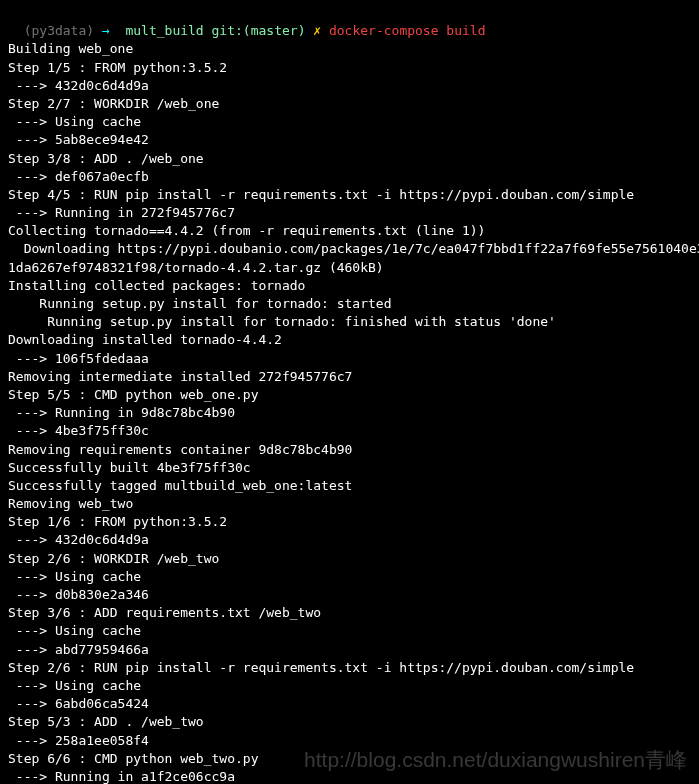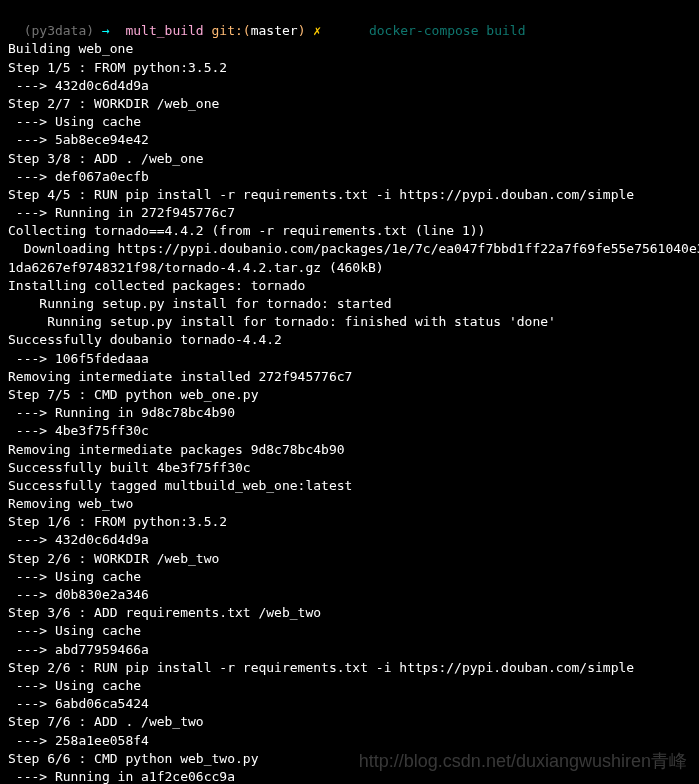--- a/index.html
+++ b/index.html
@@ -11,31 +11,31 @@
       color: #fff;
       width: 699px;
       height: 784px;
       overflow: hidden;
       padding: 4px 8px;
       position: relative;
     }
     .line { white-space: pre; }
     .prompt-env { color: #737373; }
     .arrow { color: #00ffff; }
-    .cwd { color: #f9a8d4; }
-    .git-label { color: #fdba74; }
-    .git-branch { color: #ffffff; }
+    .cwd { color: #86efac; }
+    .git-label { color: #86efac; }
+    .git-branch { color: #86efac; }
     .x { color: #ffcc00; }
-    .cmd { color: #0f766e; margin-left: 40px; }
+    .cmd { color: #ef4444; }
     .watermark {
       position: absolute;
       bottom: 10px;
       right: 12px;
       color: rgba(140,140,140,0.4);
-      font-size: 18px;
+      font-size: 21px;
       font-family: Arial, sans-serif;
       pointer-events: none;
     }
   </style>
 </head>
 <body>
 
 <div class="line">
   <span class="prompt-env">(py3data)</span> <span class="arrow">→</span>  <span class="cwd">mult_build</span> <span class="git-label">git:(</span><span class="git-branch">master</span><span class="git-label">)</span> <span class="x">✗</span> <span class="cmd">docker-compose build</span>
 </div>
@@ -48,39 +48,39 @@
 <div class="line">Step 3/8 : ADD . /web_one</div>
 <div class="line"> ---&gt; def067a0ecfb</div>
 <div class="line">Step 4/5 : RUN pip install -r requirements.txt -i https://pypi.douban.com/simple</div>
 <div class="line"> ---&gt; Running in 272f945776c7</div>
 <div class="line">Collecting tornado==4.4.2 (from -r requirements.txt (line 1))</div>
 <div class="line">  Downloading https://pypi.doubanio.com/packages/1e/7c/ea047f7bbd1ff22a7f69fe55e7561040e3e54d6f3</div>
 <div class="line">1da6267ef9748321f98/tornado-4.4.2.tar.gz (460kB)</div>
 <div class="line">Installing collected packages: tornado</div>
 <div class="line">    Running setup.py install for tornado: started</div>
 <div class="line">     Running setup.py install for tornado: finished with status 'done'</div>
-<div class="line">Successfully doubanio tornado-4.4.2</div>
+<div class="line">Downloading installed tornado-4.4.2</div>
 <div class="line"> ---&gt; 106f5fdedaaa</div>
 <div class="line">Removing intermediate installed 272f945776c7</div>
-<div class="line">Step 7/5 : CMD python web_one.py</div>
+<div class="line">Step 5/5 : CMD python web_one.py</div>
 <div class="line"> ---&gt; Running in 9d8c78bc4b90</div>
 <div class="line"> ---&gt; 4be3f75ff30c</div>
-<div class="line">Removing intermediate packages 9d8c78bc4b90</div>
+<div class="line">Removing requirements container 9d8c78bc4b90</div>
 <div class="line">Successfully built 4be3f75ff30c</div>
 <div class="line">Successfully tagged multbuild_web_one:latest</div>
 <div class="line">Removing web_two</div>
 <div class="line">Step 1/6 : FROM python:3.5.2</div>
 <div class="line"> ---&gt; 432d0c6d4d9a</div>
 <div class="line">Step 2/6 : WORKDIR /web_two</div>
 <div class="line"> ---&gt; Using cache</div>
 <div class="line"> ---&gt; d0b830e2a346</div>
 <div class="line">Step 3/6 : ADD requirements.txt /web_two</div>
 <div class="line"> ---&gt; Using cache</div>
 <div class="line"> ---&gt; abd77959466a</div>
 <div class="line">Step 2/6 : RUN pip install -r requirements.txt -i https://pypi.douban.com/simple</div>
 <div class="line"> ---&gt; Using cache</div>
 <div class="line"> ---&gt; 6abd06ca5424</div>
-<div class="line">Step 7/6 : ADD . /web_two</div>
+<div class="line">Step 5/3 : ADD . /web_two</div>
 <div class="line"> ---&gt; 258a1ee058f4</div>
 <div class="line">Step 6/6 : CMD python web_two.py</div>
 <div class="line"> ---&gt; Running in a1f2ce06cc9a</div>
 
 <div class="watermark">http://blog.csdn.net/duxiangwushiren青峰</div>
 
 </body></html>

